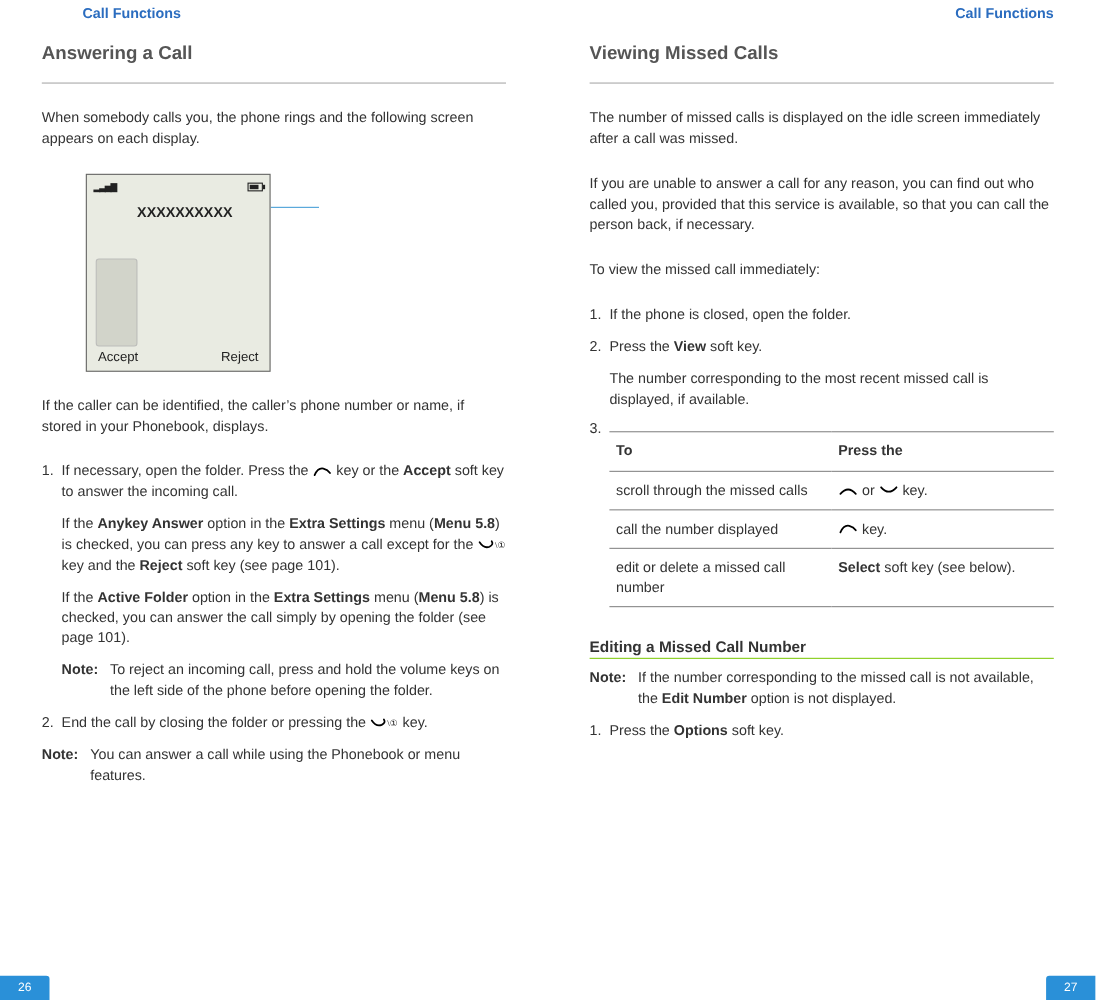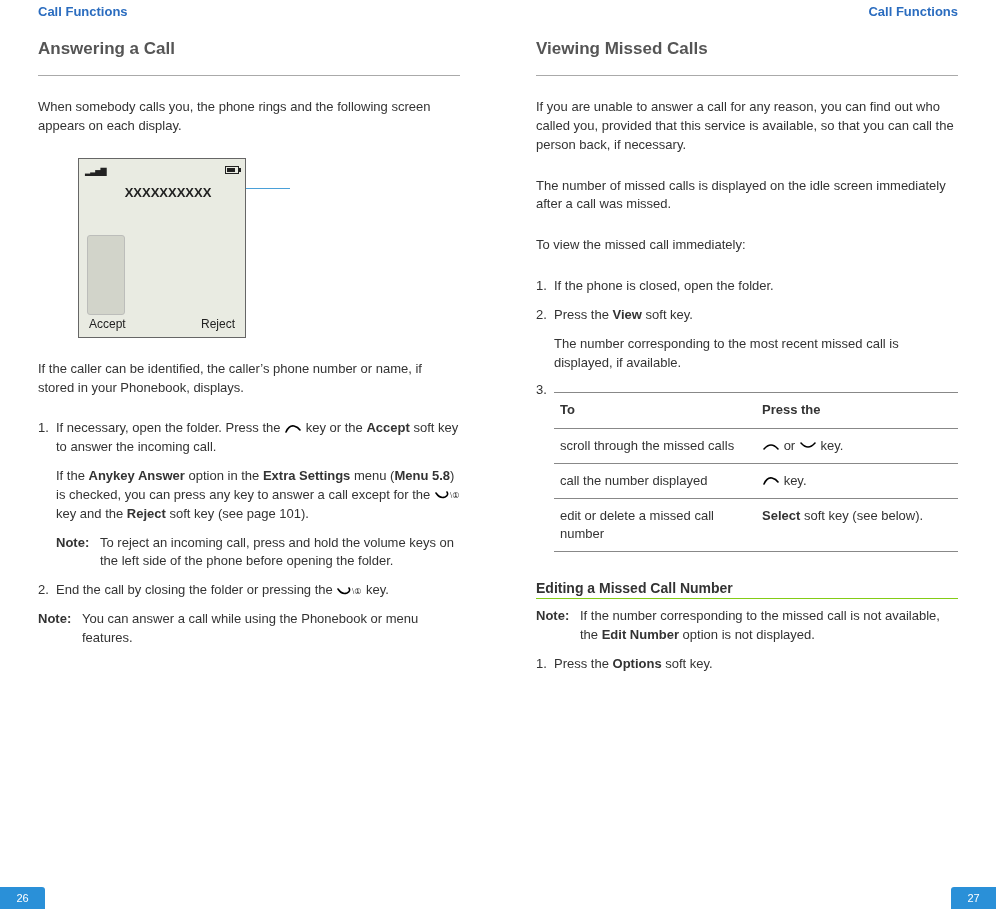--- a/index.html
+++ b/index.html
@@ -20,20 +20,21 @@
     padding: 0 38px 0 38px;
     position: relative;
   }
   .page-left { border-right: 0px solid #eee; }
   .header {
     color: #2a6cbf;
     font-weight: bold;
     font-size: 13px;
     padding-top: 4px;
     padding-bottom: 20px;
+    margin-left: 37px;
   }
   .header.right { text-align: right; }
   .page-num-box {
     position: absolute;
     bottom: 0;
     width: 45px;
     height: 22px;
     background: #2a90d8;
     color: #fff;
     font-size: 11px;
@@ -194,20 +195,23 @@
       <p style="margin:10px 0 0 0;">
         <span>If the </span><b>Anykey Answer</b><span> option in the </span><b>Extra Settings</b><span> menu (</span><b>Menu 5.8</b><span>) is checked, you can press any key to answer a call except for the </span>
         <span class="key-icon">
           <svg width="26" height="12" viewBox="0 0 26 12">
               <path d="M2 4 Q6 10 11 8 Q15 6 13 3" stroke="#000" stroke-width="1.6" fill="none" stroke-linecap="round"></path>
               <text x="16" y="9" font-size="8" font-family="Verdana">\①</text>
             </svg>
         </span>
         <span> key and the </span><b>Reject</b><span> soft key (see page 101).</span>
       </p>
+      <p style="margin:10px 0 0 0;">
+        <span>If the </span><b>Active Folder</b><span> option in the </span><b>Extra Settings</b><span> menu (</span><b>Menu 5.8</b><span>) is checked, you can answer the call simply by opening the folder (see page 101).</span>
+      </p>
     </div>
   </div>
 
   <div class="note-row">
     <div class="note-label">Note:</div>
     <div class="note-text">To reject an incoming call, press and hold the volume keys on the left side of the phone before opening the folder.</div>
   </div>
 
   <div class="step">
     <div class="step-num">2.</div>
@@ -229,22 +233,22 @@
   </div>
 
   <div class="page-num-box page-num-left">26</div>
 </div>
 
 <div class="page page-right">
   <div class="header right">Call Functions</div>
 
   <h1 class="section-title">Viewing Missed Calls</h1>
 
+  <p>The number of missed calls is displayed on the idle screen immediately after a call was missed.</p>
   <p>If you are unable to answer a call for any reason, you can find out who called you, provided that this service is available, so that you can call the person back, if necessary.</p>
-  <p>The number of missed calls is displayed on the idle screen immediately after a call was missed.</p>
   <p>To view the missed call immediately:</p>
 
   <div class="step">
     <div class="step-num">1.</div>
     <div class="step-body">If the phone is closed, open the folder.</div>
   </div>
 
   <div class="step">
     <div class="step-num">2.</div>
     <div class="step-body">

